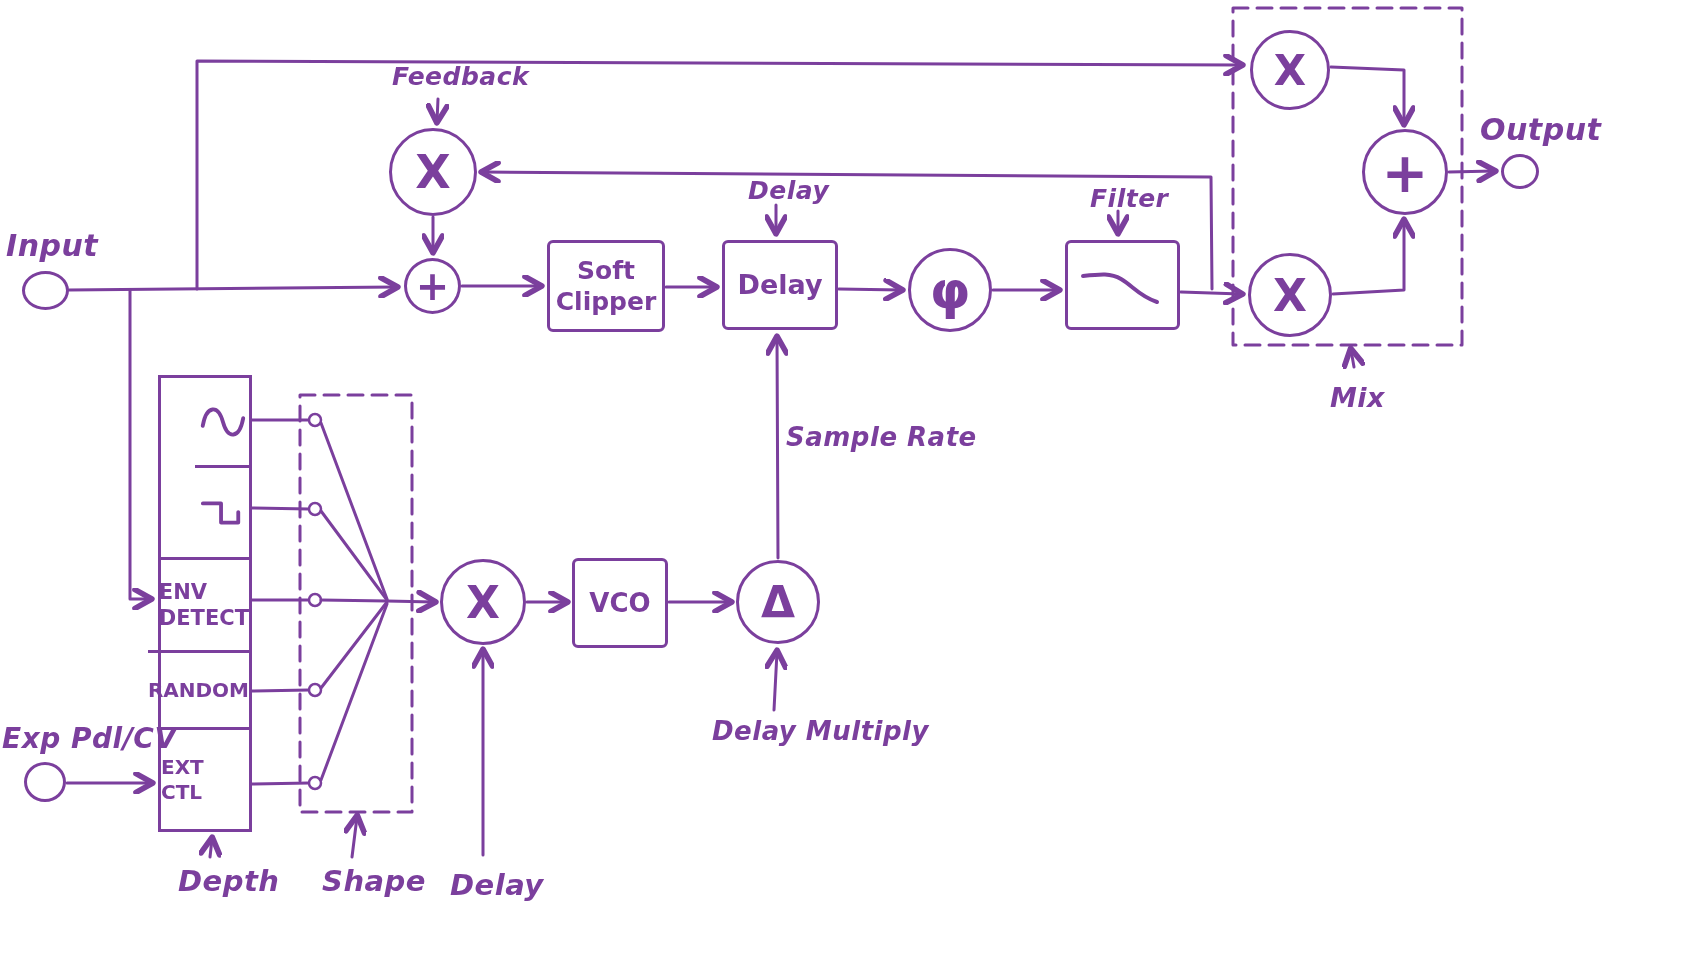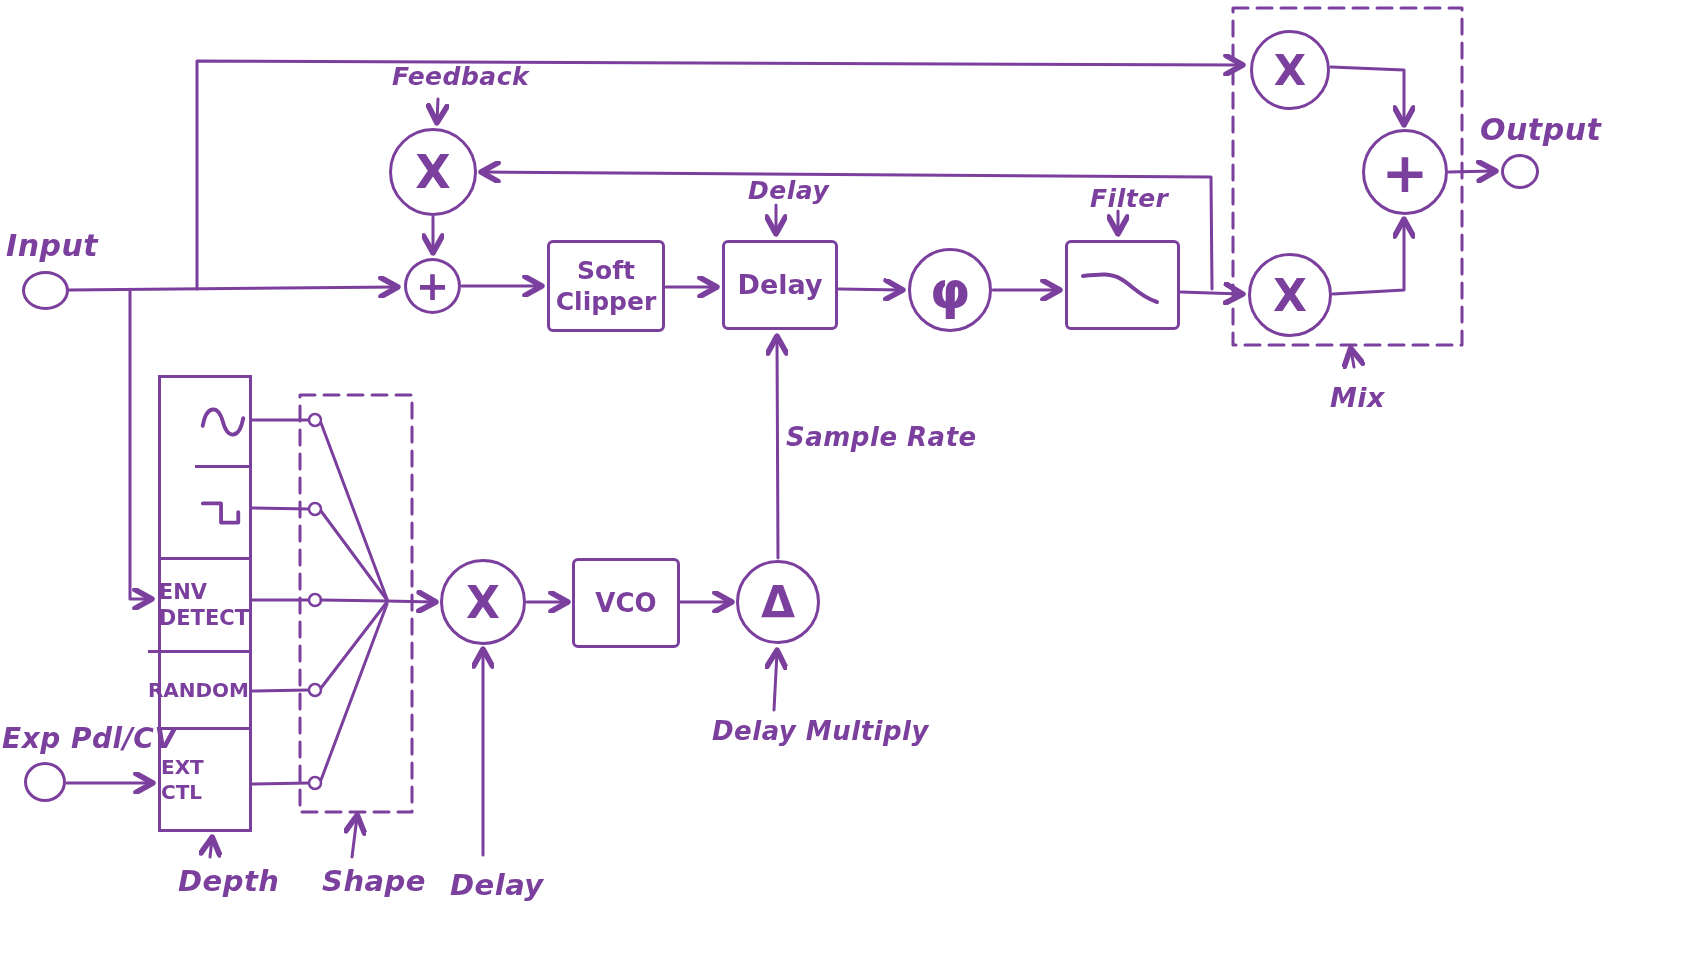--- a/index.html
+++ b/index.html
@@ -141,21 +141,21 @@
     <div class="lfo-row" style="flex:1;font-size:20px">
       <span class="ml">EXT CTL</span>
     </div>
   </div>
   <div class="label" style="left:178px;top:864px;font-size:29px">Depth</div>
   <div class="label" style="left:322px;top:864px;font-size:29px">Shape</div>
 
   <div class="node circle glyph" style="left:440px;top:559px;width:86px;height:86px;font-size:44px">X</div>
   <div class="label" style="left:450px;top:868px;font-size:29px">Delay</div>
 
-  <div class="node box" style="left:572px;top:558px;width:108px;height:90px;font-size:26px">
+  <div class="node box" style="left:572px;top:558px;width:96px;height:90px;font-size:26px">
     <span class="ml">VCO</span>
   </div>
 
   <div class="node circle glyph" style="left:736px;top:560px;width:84px;height:84px;font-size:44px">Δ</div>
   <div class="label" style="left:712px;top:716px;font-size:26px">Delay Multiply</div>
   <div class="label" style="left:786px;top:422px;font-size:26px">Sample Rate</div>
 
   <div class="label" style="left:2px;top:722px;font-size:28px">Exp Pdl/CV</div>
   <div class="node circle" style="left:24px;top:762px;width:42px;height:40px"></div>
 

